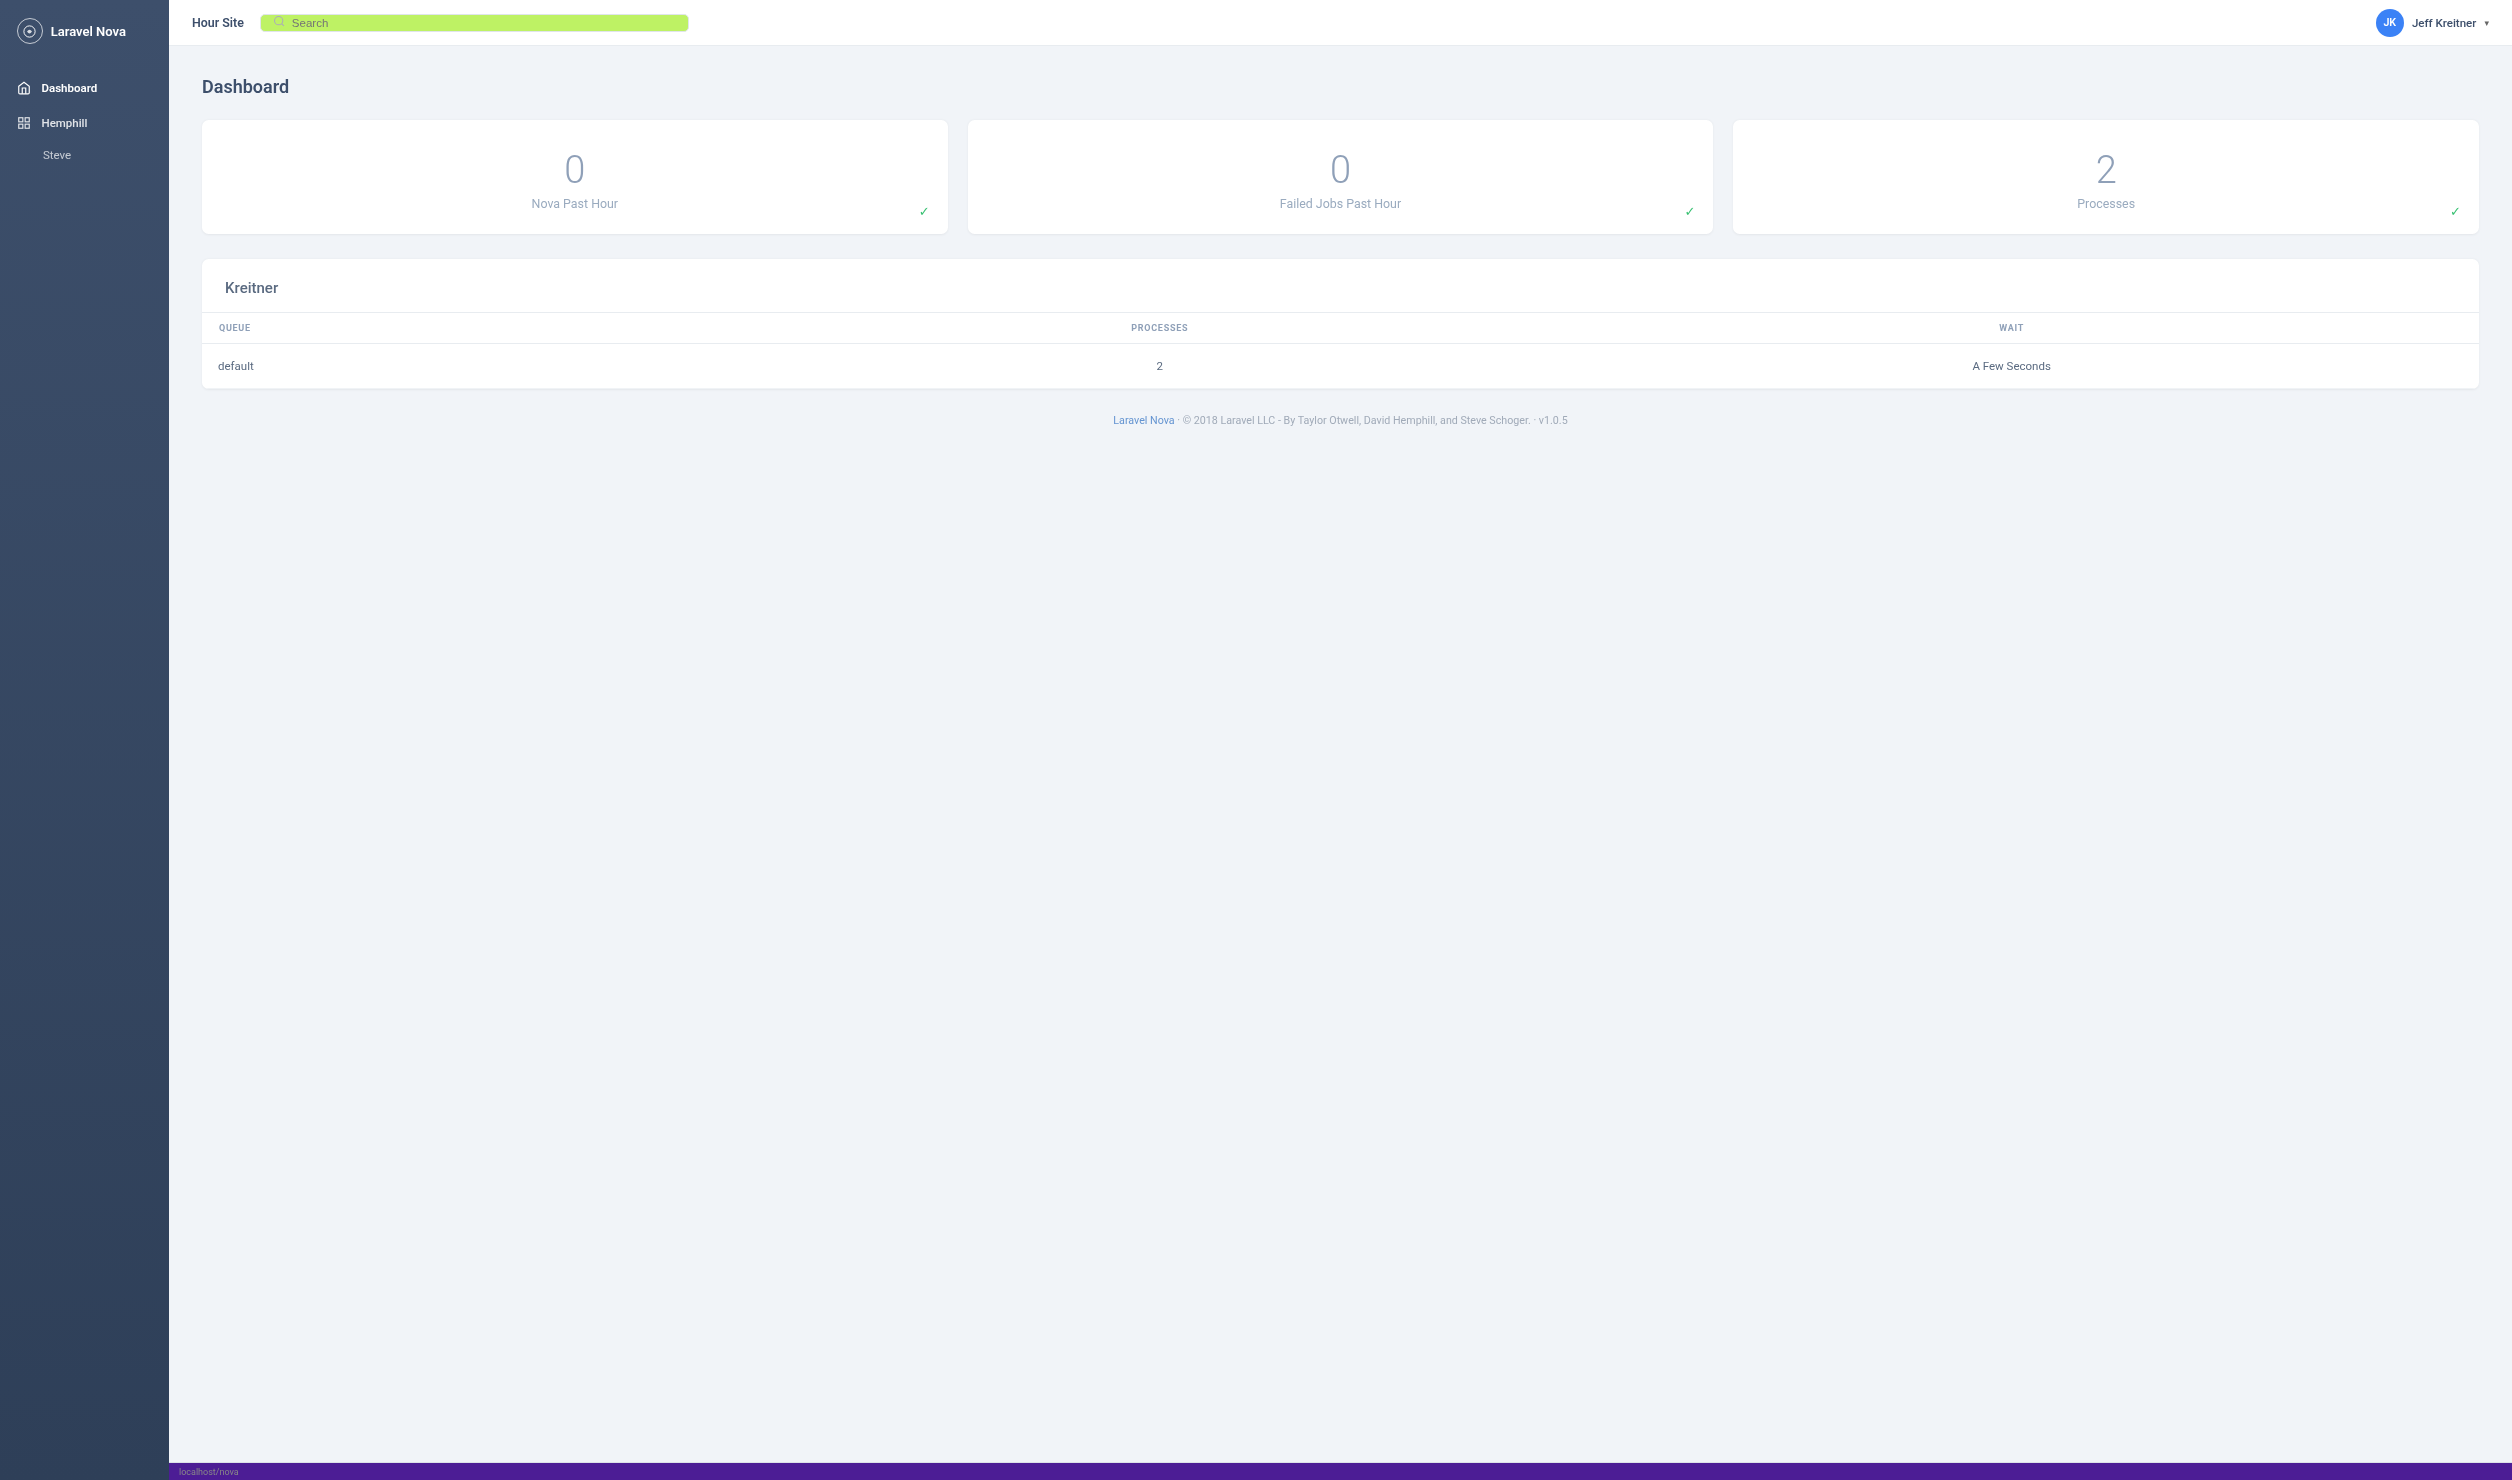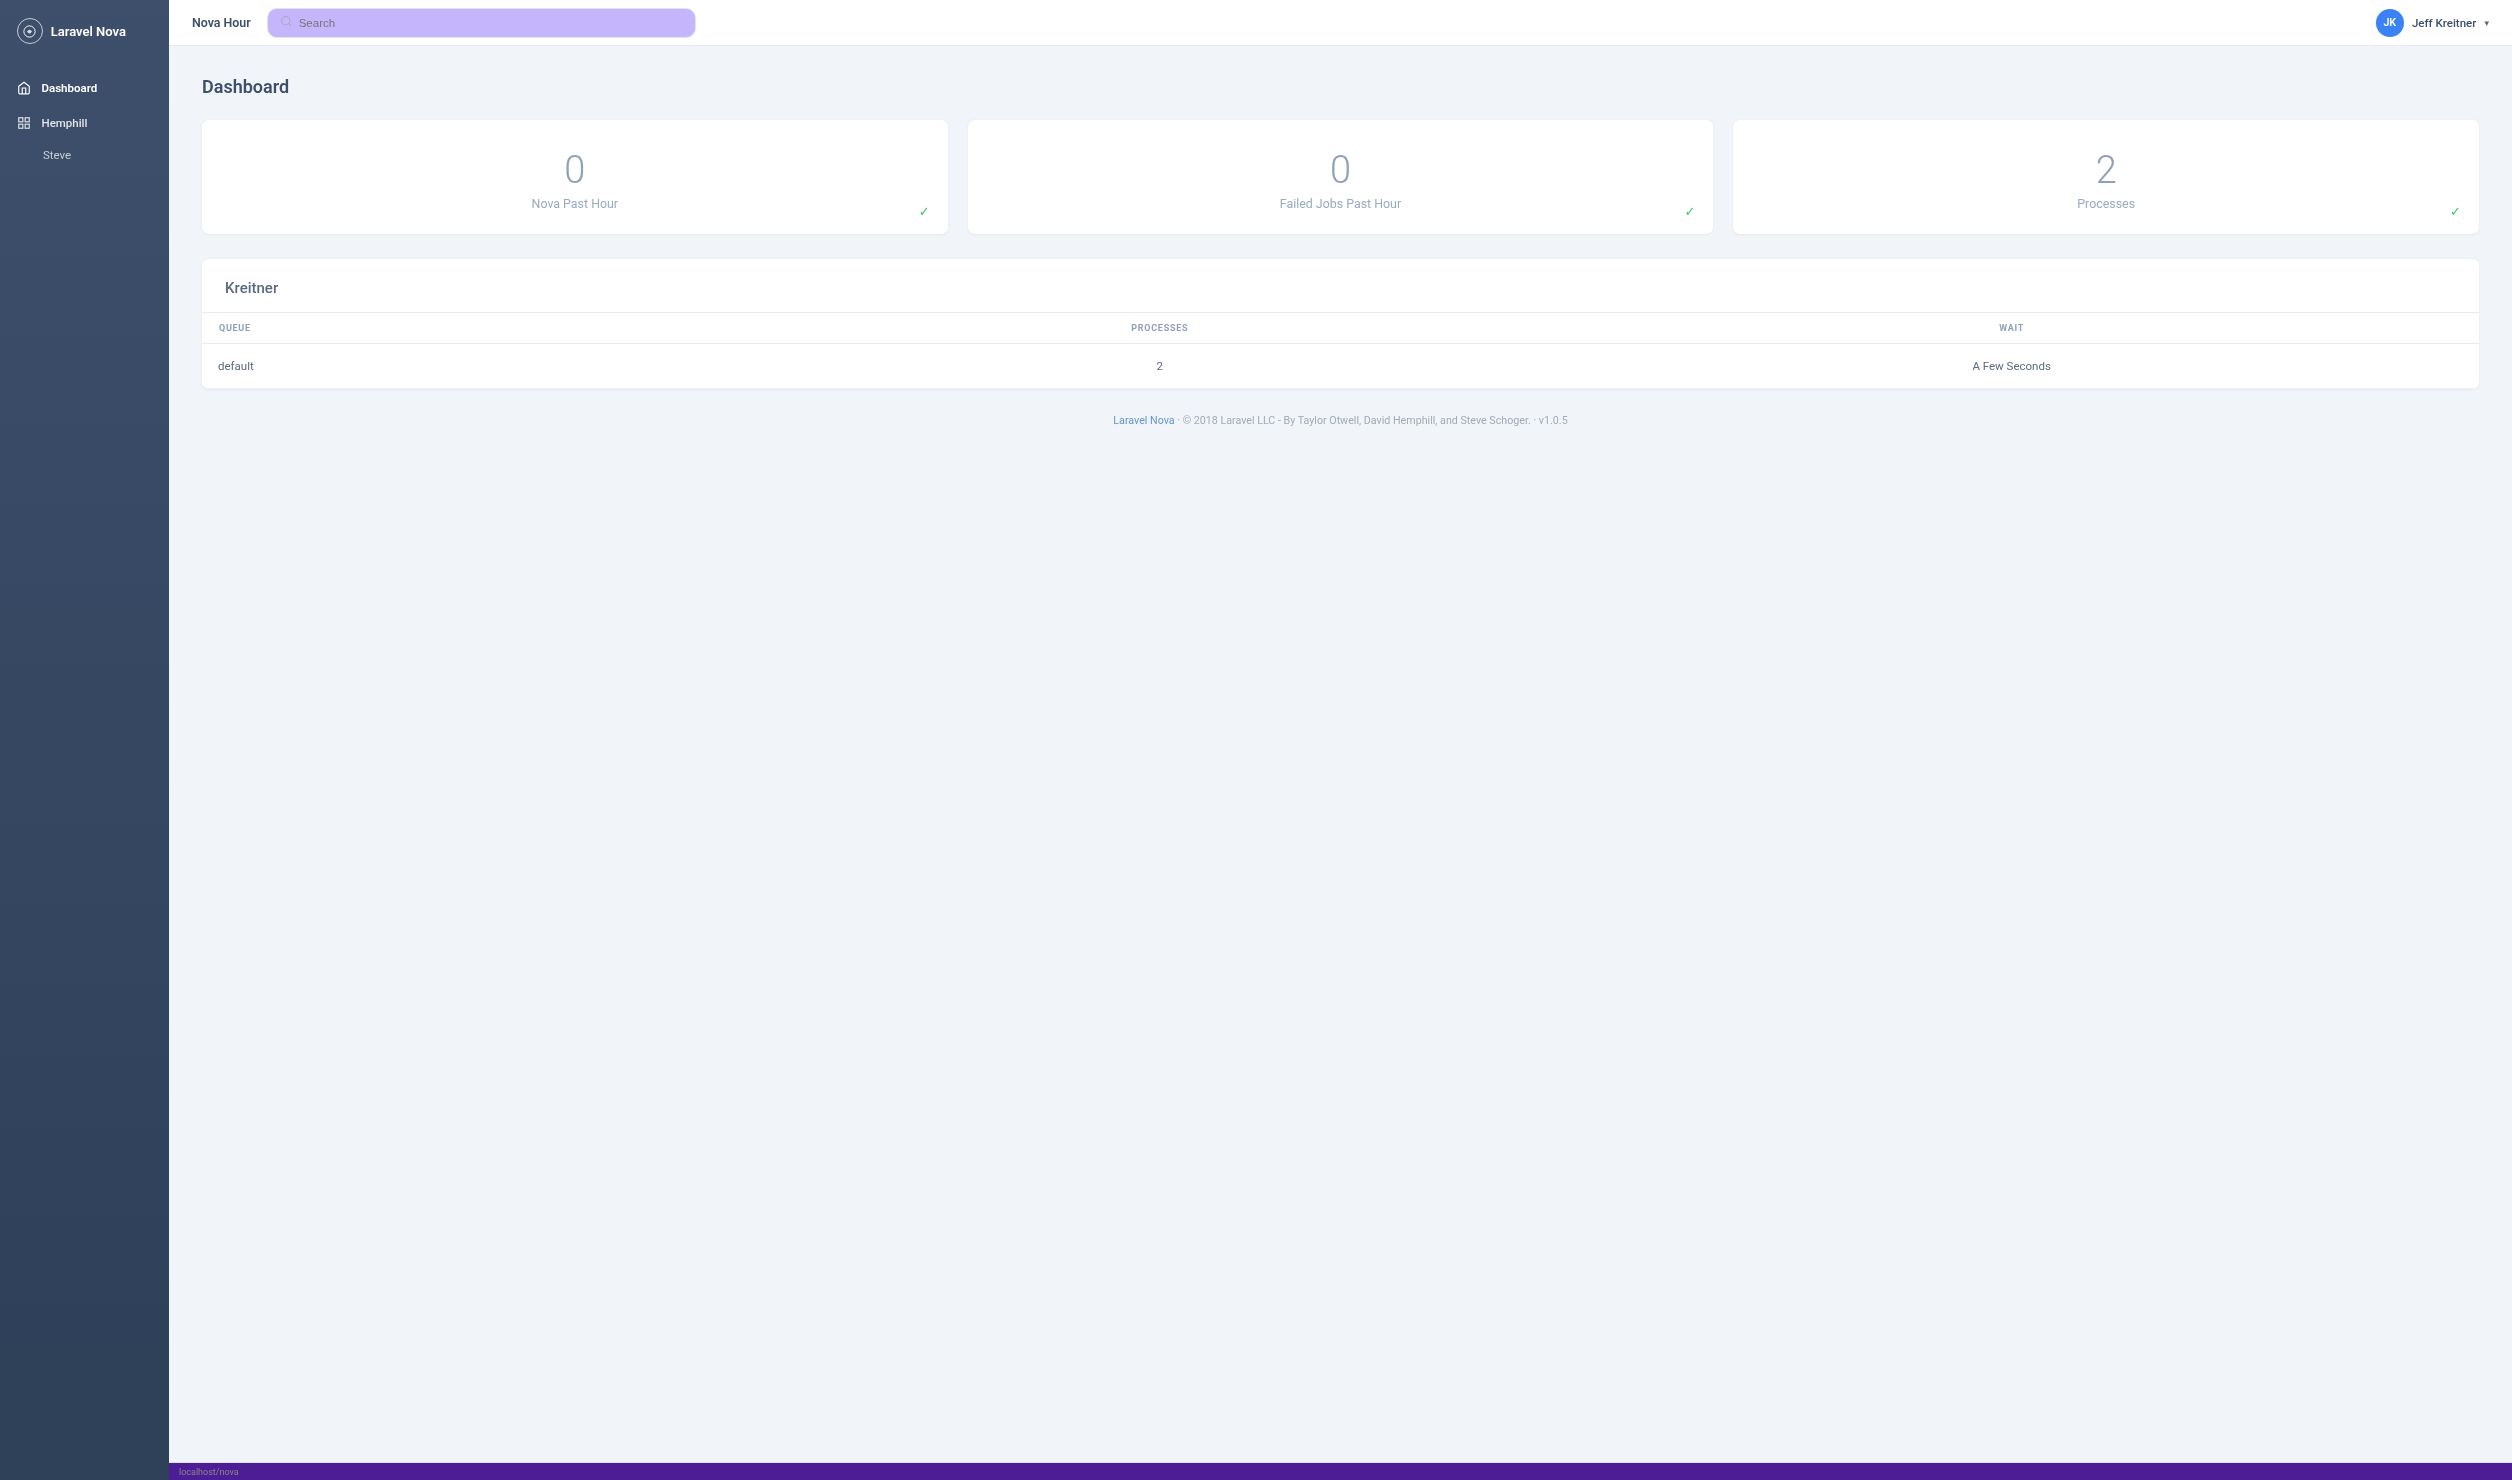--- a/index.html
+++ b/index.html
@@ -91,26 +91,26 @@
       font-size: 12.4px;
       font-weight: 600;
       color: #3d4f6b;
       white-space: nowrap;
     }
     #search-bar {
       flex: 1;
       max-width: 429px;
       display: flex;
       align-items: center;
-      background: #c4b5fd;
+      background: #bef264;
       border: 0.8px solid #e0e5eb;
-      border-radius: 10px;
+      border-radius: 5px;
       padding: 0 11.5px;
       gap: 6.6px;
-      height: 30px;
+      height: 18px;
     }
     #search-bar input {
       border: none;
       background: transparent;
       outline: none;
       font-size: 11.5px;
       color: #666;
       width: 100%;
     }
     .search-icon-svg { color: #aab; flex-shrink: 0; }
@@ -293,21 +293,21 @@
 
     <div class="nav-sub-item">
       <span>Steve</span>
     </div>
   </nav>
 </div>
 
 <div id="main">
 
   <div id="topbar">
-    <span id="site-name">Nova Hour</span>
+    <span id="site-name">Hour Site</span>
     <div id="search-bar">
       <span class="search-icon-svg">
         <svg width="12.4" height="12.4" viewBox="0 0 24 24" fill="none" stroke="#aab" stroke-width="2">
           <circle cx="11" cy="11" r="8"></circle>
           <line x1="21" y1="21" x2="16.65" y2="16.65"></line>
         </svg>
       </span>
       <input type="text" placeholder="Search" style="">
     </div>
 

